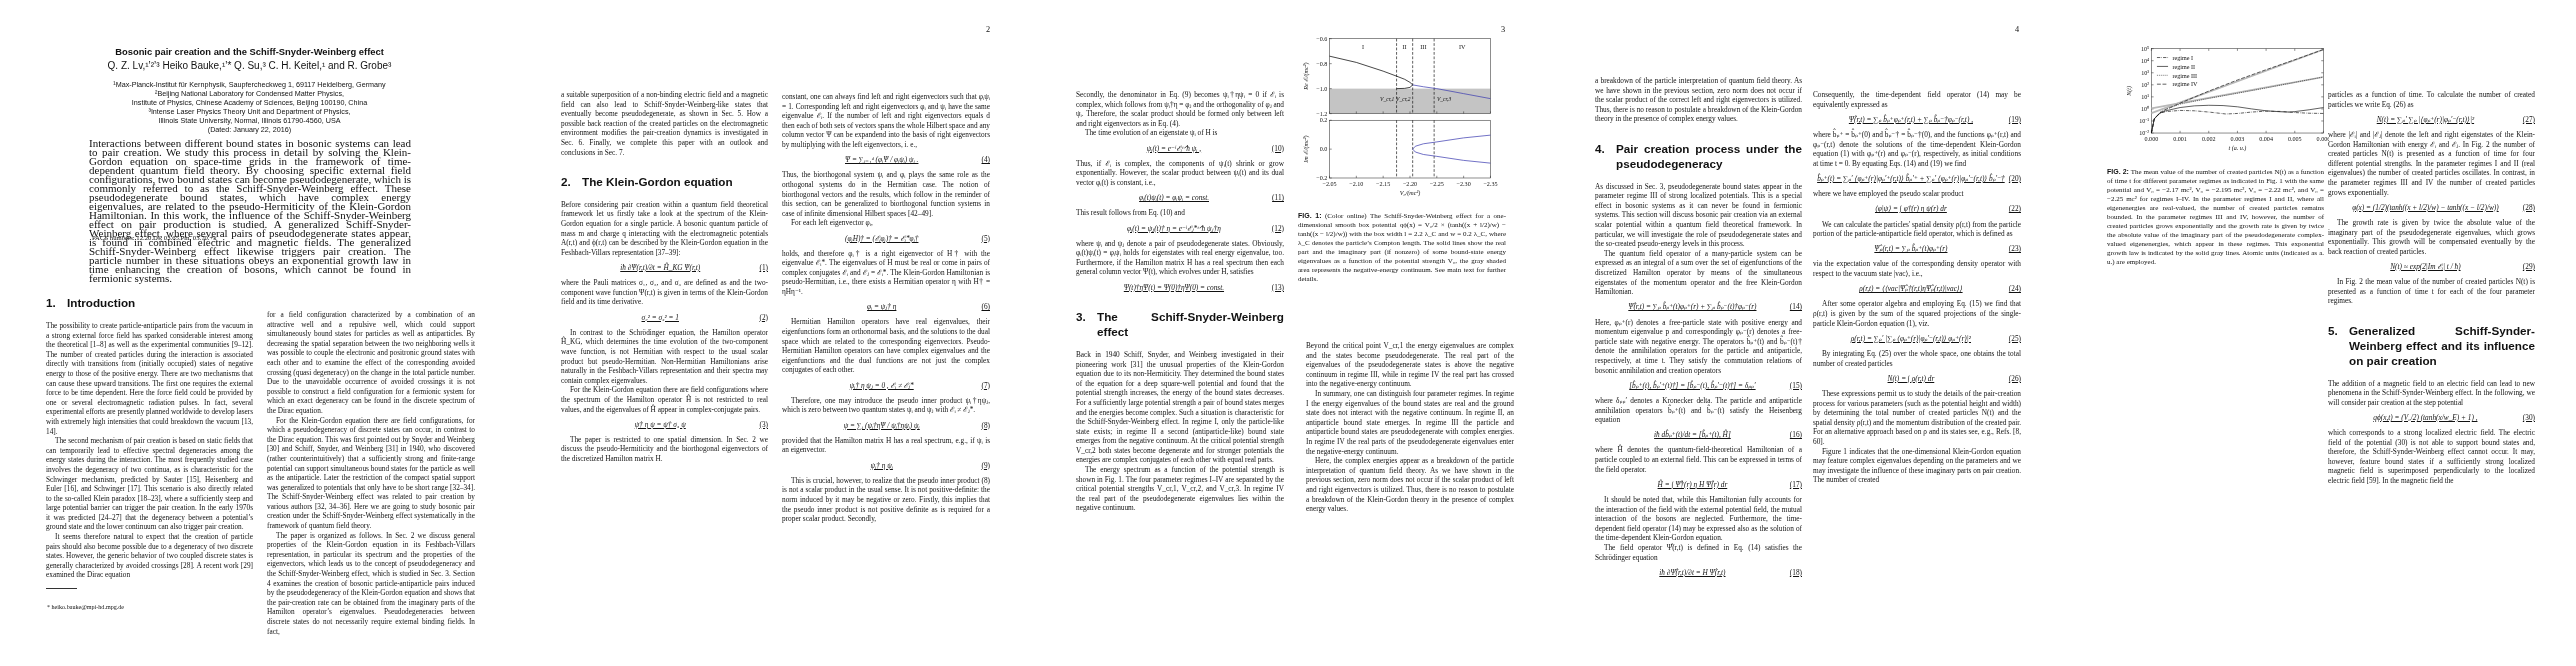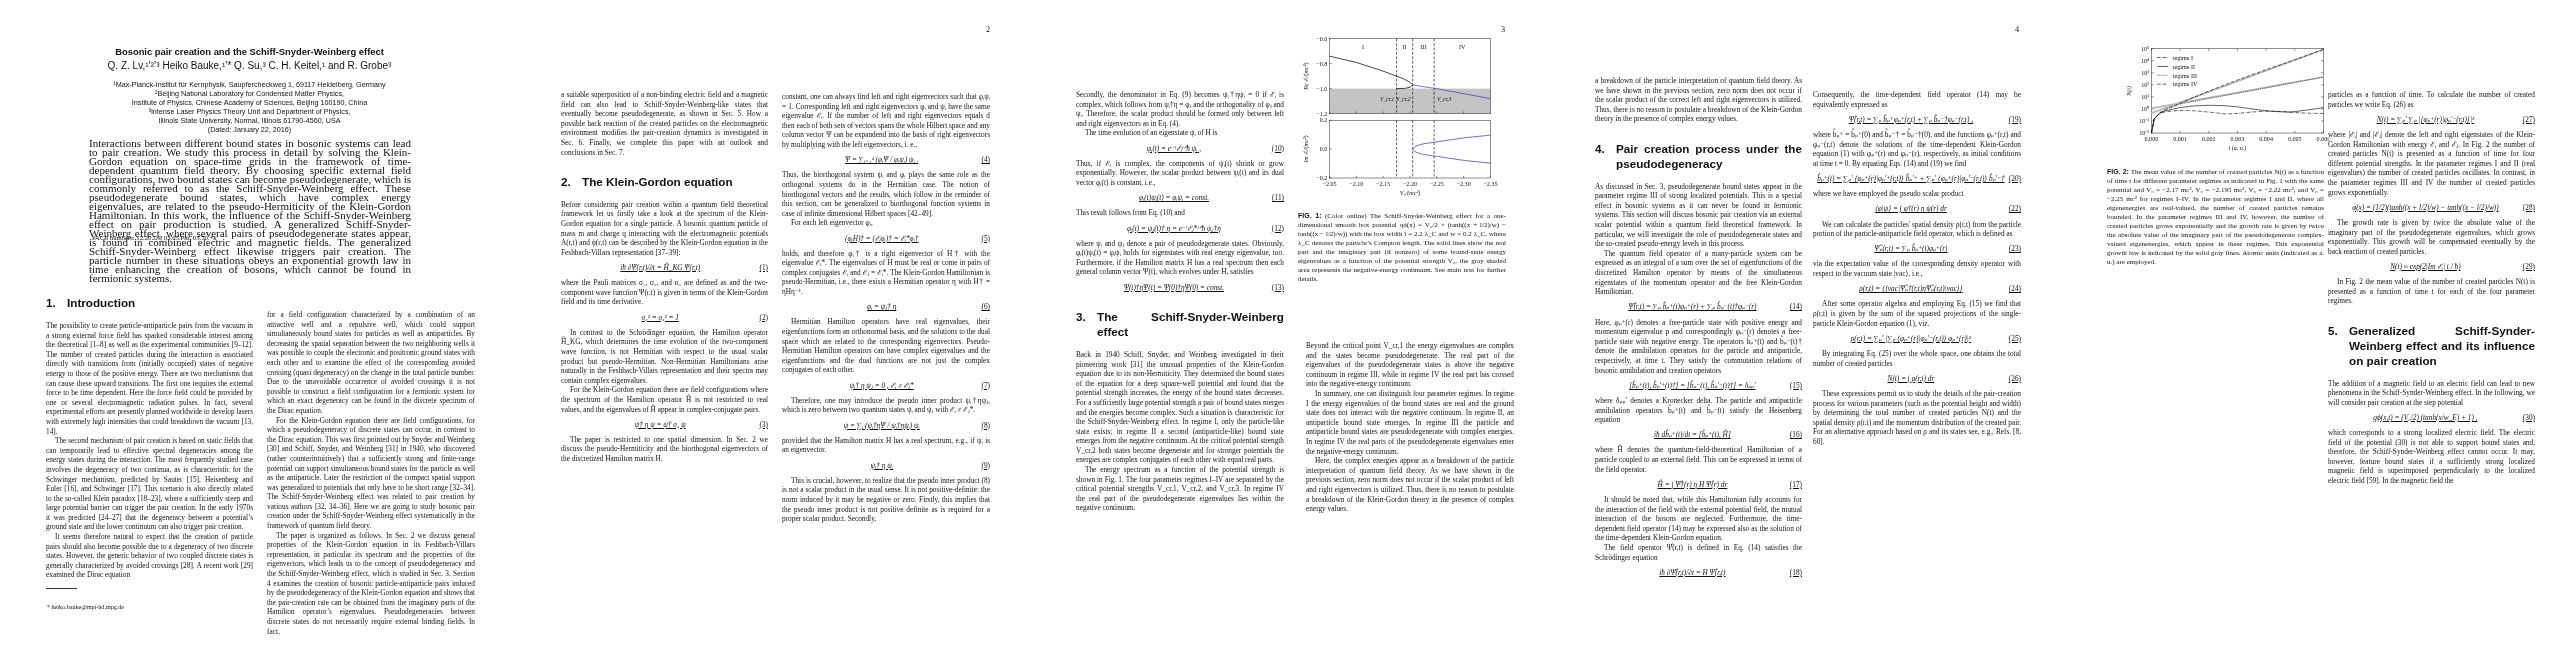--- a/index.html
+++ b/index.html
@@ -304,20 +304,21 @@
     <div class="eq">
         <span class="body">ρ(r,t) = ∑ₚ′ |∑ₚ ⟨φₚ⁺(r)|φₚ′⁻(r,t)⟩ φₚ⁺(r)|²</span>
         <span class="tag">(25)</span>
       </div>
     <p>By integrating Eq. (25) over the whole space, one obtains the total number of created particles</p>
     <div class="eq">
         <span class="body">N(t) = ∫ ρ(r,t) dr</span>
         <span class="tag">(26)</span>
       </div>
     <p>These expressions permit us to study the details of the pair-creation process for various parameters (such as the potential height and width) by determining the total number of created particles N(t) and the spatial density ρ(r,t) and the momentum distribution of the created pair. For an alternative approach based on ρ and its states see, e.g., Refs. [8, 60].</p>
+    <p>Figure 1 indicates that the one-dimensional Klein-Gordon equation may feature complex eigenvalues depending on the parameters and we may investigate the influence of these imaginary parts on pair creation. The number of created</p>
   </div>
 
   <svg id="fig2" style="position:absolute; left:556px; top:44px;" width="222" height="117" viewBox="0 0 400 210">
       <rect x="80" y="8" width="310" height="152" fill="none" stroke="#333"></rect>
       <line x1="80" x2="84" y1="160" y2="160" stroke="#333"></line>
       <line x1="390" x2="386" y1="160" y2="160" stroke="#333"></line>
       <text x="76" y="164" font-size="11" text-anchor="end" fill="#111">10⁻²</text>
       <line x1="80" x2="84" y1="138.28571428571428" y2="138.28571428571428" stroke="#333"></line>
       <line x1="390" x2="386" y1="138.28571428571428" y2="138.28571428571428" stroke="#333"></line>
       <text x="76" y="142.28571428571428" font-size="11" text-anchor="end" fill="#111">10⁻¹</text>

